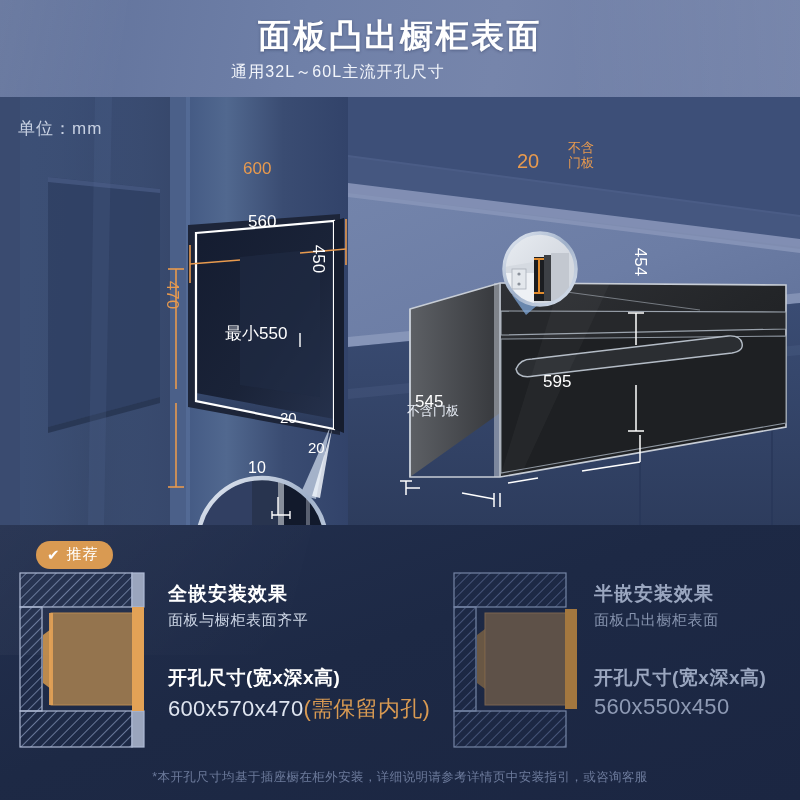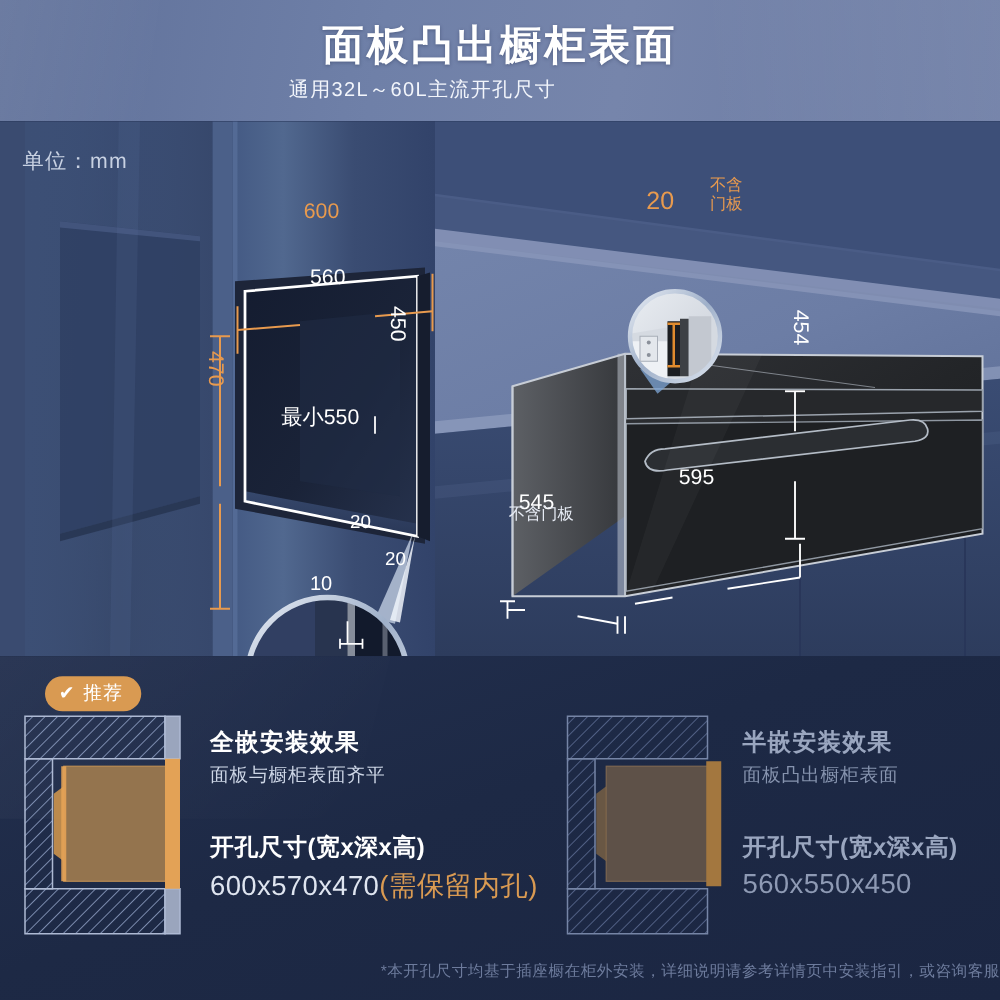--- a/index.html
+++ b/index.html
@@ -96,21 +96,21 @@
   }
   .ct-val { font-size: 22px; color: #dfe5f0; letter-spacing: .3px; }
   .ct-val .note { color: #d99a52; }
 
   .card.right .ct-title  { color: #9aa6bf; }
   .card.right .ct-sub    { color: #8693ae; }
   .card.right .ct-title2 { color: #9aa6bf; }
   .card.right .ct-val    { color: #8e9ab4; }
 
   .footnote {
-    position: absolute; left: 0; bottom: 14px; width: 800px; text-align: right;
+    position: absolute; left: 0; bottom: 14px; width: 800px; text-align: center;
     color: #6d7b9c; font-size: 12.5px; letter-spacing: .4px;
   }
 </style>
 </head>
 <body>
 
 <div id="root">
 
   <div class="header">
     <div class="sheen1"></div>

